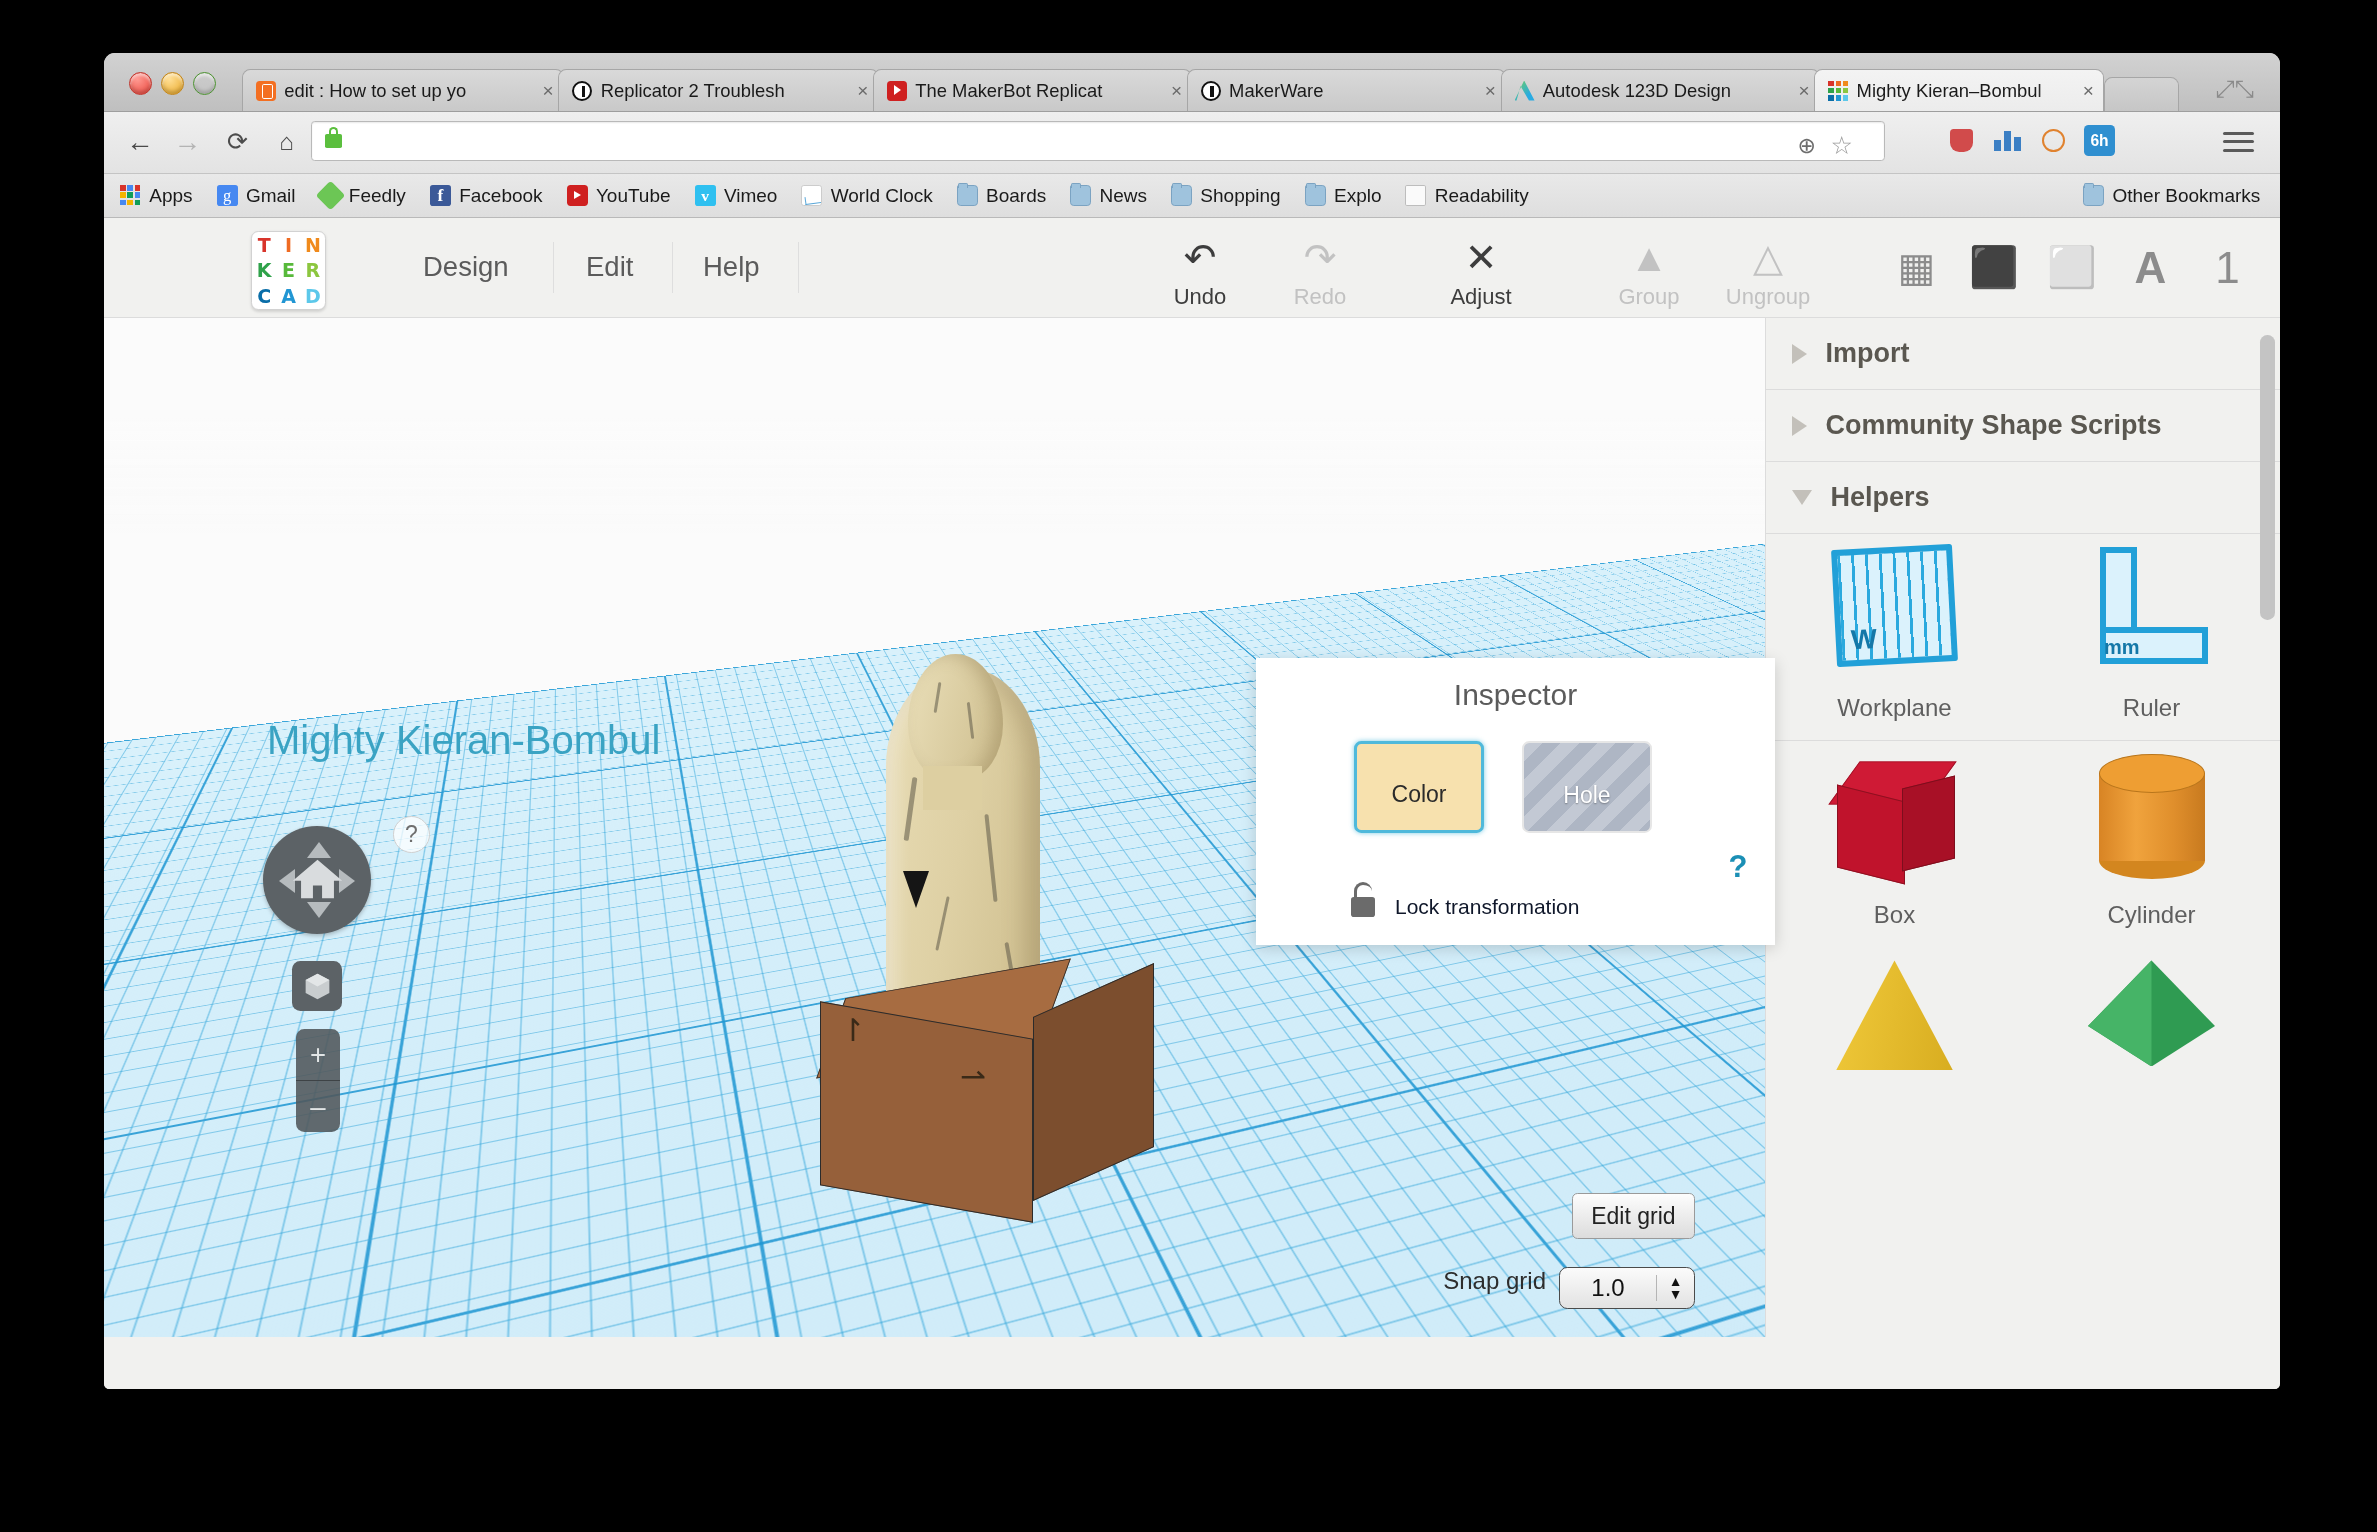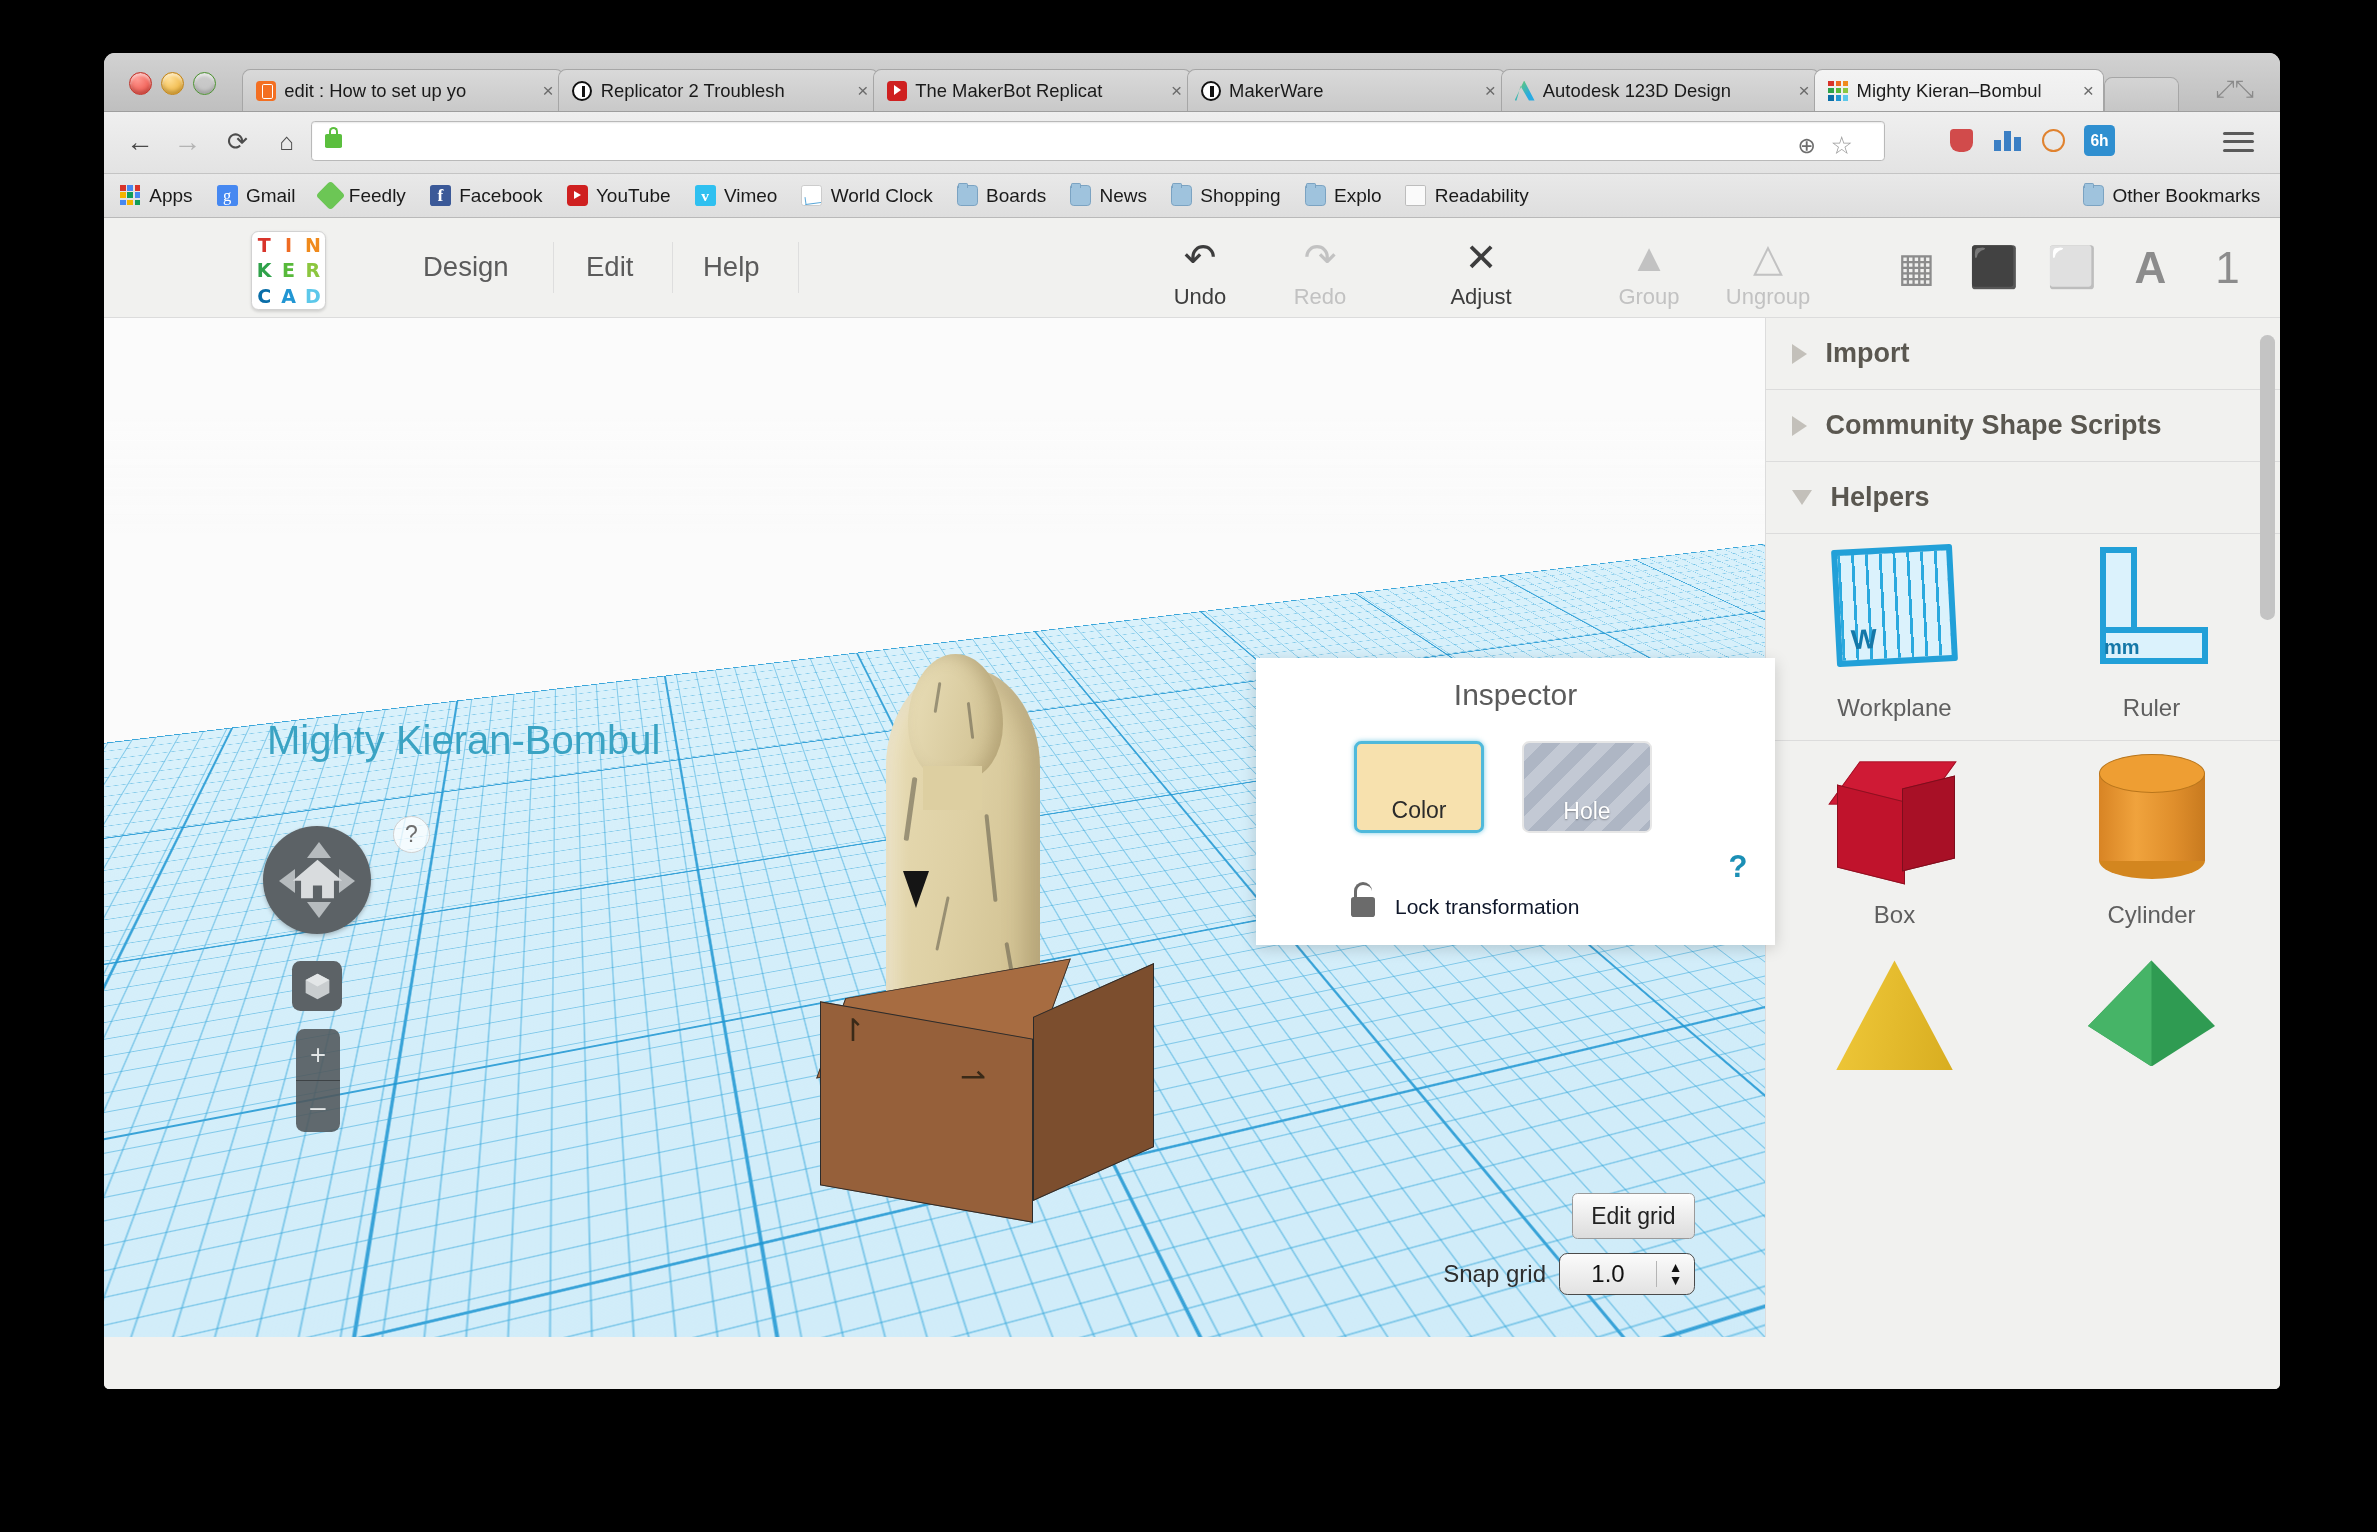--- a/index.html
+++ b/index.html
@@ -197,36 +197,36 @@
     transform:rotate(180deg);}
 
   
   #inspector{
     position:absolute;left:1152px;top:340px;width:519px;height:287px;background:#fff;
     box-shadow:0 3.7px 14.7px rgba(0,0,0,.17);z-index:20;
   }
   #inspector-title{text-align:center;font-size:30px;color:#5b5b5b;padding-top:20px;}
   #inspector-swatches{position:relative;margin-top:29px;height:96px;}
   .swatch{position:absolute;top:0;width:130px;height:92px;border-radius:7.3px;box-sizing:border-box;
-    display:flex;align-items:flex-end;justify-content:center;padding-bottom:6px;font-size:23px;}
+    display:flex;align-items:flex-end;justify-content:center;padding-bottom:22px;font-size:23px;}
   #swatch-color{left:98px;background:#f7e1ae;border:3.7px solid #4fb9db;color:#2b2b2b;
     box-shadow:0 0 5.5px rgba(79,185,219,.75);}
   #swatch-hole{left:266px;border:2.8px solid #e6e6e6;color:#fff;text-shadow:0 0.9px 1.8px rgba(0,0,0,.35);
     background:repeating-linear-gradient(135deg,#c3c9d4 0 13px,#aeb6c4 13px 26px);}
   #inspector-help{position:absolute;right:27.5px;top:108px;color:#1b8fb5;font-size:31px;font-weight:bold;}
   #lock-row{position:absolute;left:95px;bottom:26px;display:flex;align-items:center;}
   #lock-transformation-icon{position:relative;width:24px;height:20px;background:#6b6b6b;border-radius:2.8px;margin-right:20px;}
   #lock-transformation-icon:before{content:"";position:absolute;left:2.8px;top:-14.7px;width:18.4px;height:16.5px;
     border:3.7px solid #6b6b6b;border-right:none;border-bottom:none;border-radius:9.2px 9.2px 0 0;box-sizing:border-box;}
   #lock-label{font-size:21px;color:#0f172a;}
 
   
   #edit-grid-button{position:absolute;right:70px;bottom:98px;padding:8.3px 18.4px;font-size:23px;color:#222;
     background:linear-gradient(#fdfdfd,#dcdcdc);border:0.9px solid #9a9a9a;border-radius:5.5px;z-index:12;}
-  #snap-row{position:absolute;right:70px;bottom:42px;display:flex;align-items:center;z-index:12;margin-top:30px;}
+  #snap-row{position:absolute;right:70px;bottom:28px;display:flex;align-items:flex-start;z-index:12;margin-top:30px;}
   #snap-label{font-size:24px;color:#2d2d2d;margin-right:13px;}
   #snap-select{width:136px;height:42px;background:linear-gradient(#fbfbfb,#e2e2e2);
     border:1.8px solid #4a4a4a;border-radius:8.3px;display:flex;align-items:center;box-sizing:border-box;}
   #snap-value{flex:1;text-align:center;font-size:24px;color:#111;}
   #snap-stepper{width:37px;border-left:0.9px solid #b5b5b5;text-align:center;font-size:13.8px;line-height:13px;color:#111;}
 
   
   #right-panel{position:absolute;right:0;top:0;width:514px;height:1019px;background:#f1f1ef;
     border-left:0.9px solid #dcdcdc;overflow:hidden;}
   .panel-section{border-bottom:0.9px solid #dcdcdc;padding:20px 0 20px 26px;display:flex;align-items:center;}

